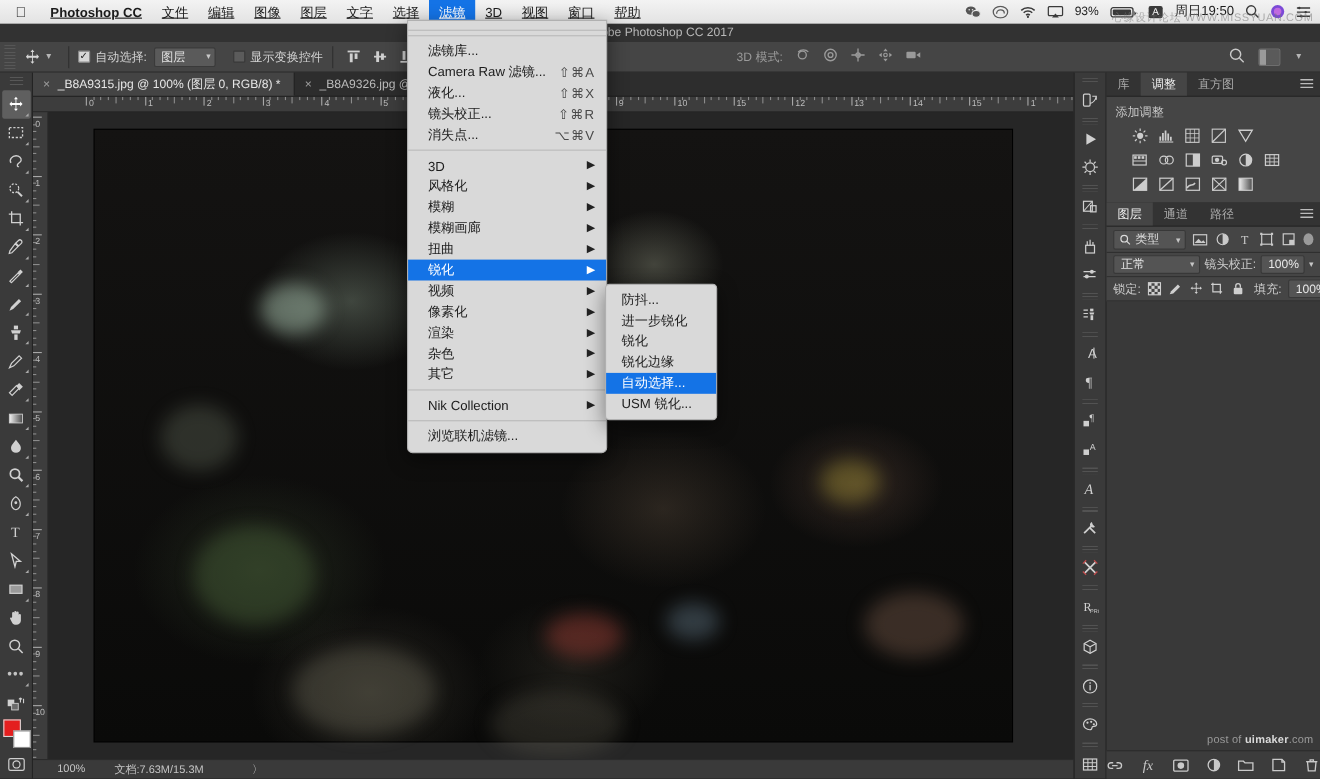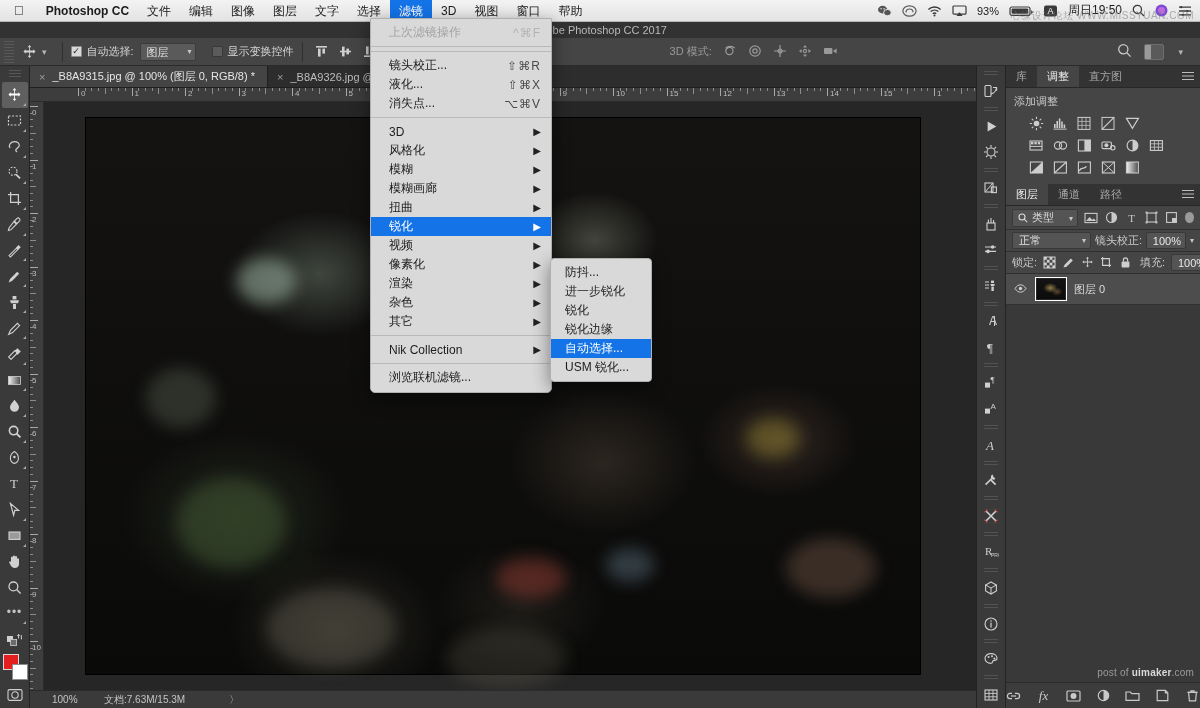--- a/index.html
+++ b/index.html
@@ -12,21 +12,21 @@
   #app { position: relative; width: 1200px; height: 708px; }
 
   
   .macbar {
     position: absolute; left: 0; top: 0; width: 1200px; height: 22px;
     background: linear-gradient(#f3f3f3, #e3e3e3);
     border-bottom: 1px solid #b6b6b6;
     display: flex; align-items: center; color: #1b1b1b; font-size: 12px;
   }
   .macbar .apple { padding: 0 13px 0 14px; font-size: 13px; line-height: 1; }
-  .macbar .mitem { padding: 0 9px; height: 22px; line-height: 22px; white-space: nowrap; }
+  .macbar .mitem { padding: 0 9px; height: 22px; line-height: 22px; white-space: nowrap; text-decoration: underline; }
   .macbar .mitem.bold { font-weight: bold; }
   .macbar .mitem.active { background: #1473e6; color: #fff; }
   .macbar .spacer { flex: 1 1 auto; }
   .macbar .right { display: flex; align-items: center; gap: 10px; padding-right: 8px; }
   .macbar .right .ic { font-size: 12px; line-height: 1; color: #3a3a3a; display: inline-flex; align-items: center; }
   .macbar .right .battery { font-size: 11px; }
   .watermark-top {
     position: absolute; right: 6px; top: 9px; font-size: 10px;
     color: rgba(120,120,120,.55); letter-spacing: .5px; pointer-events: none;
     white-space: nowrap;
@@ -1258,30 +1258,20 @@
           <svg width="13" height="13" viewBox="0 0 13 13">
               <rect x="2.6" y="5.6" width="7.8" height="6" rx="1" fill="#cfcfcf"></rect>
               <path d="M4.4 5.6V4a2.1 2.1 0 0 1 4.2 0v1.6" fill="none" stroke="#cfcfcf" stroke-width="1.2"></path>
             </svg>
         </span>
         <span class="lbl" style="margin-left:2px;">填充:</span>
         <span class="numfield">100%</span>
 
       </div>
 
-      <div class="layerItem sel">
-        <span class="eye">
-          <svg width="13" height="9" viewBox="0 0 13 9">
-              <path d="M1 4.5C2.8 1.8 4.6.8 6.5.8s3.7 1 5.5 3.7C10.2 7.2 8.4 8.2 6.5 8.2S2.8 7.2 1 4.5z" fill="none" stroke="#cfcfcf" stroke-width="1"></path>
-              <circle cx="6.5" cy="4.5" r="1.7" fill="#cfcfcf"></circle>
-            </svg>
-        </span>
-        <span class="th"></span>
-        <span class="nm">图层 0</span>
-      </div>
     </div>
 
     <div class="wm">
       <span>post of </span><b>uimaker</b><span>.com</span>
     </div>
 
     <div class="panelFooter">
       <span class="fb">
         <svg width="15" height="12" viewBox="0 0 15 12">
             <path d="M6 3.4H4a2.6 2.6 0 0 0 0 5.2h2M9 3.4h2a2.6 2.6 0 0 1 0 5.2H9" fill="none" stroke="#c9c9c9" stroke-width="1.2"></path>
@@ -1315,33 +1305,36 @@
       <span class="fb">
         <svg width="13" height="13" viewBox="0 0 13 13">
             <path d="M2.6 3.4h7.8l-.8 8.4H3.4z" fill="none" stroke="#c9c9c9" stroke-width="1.2"></path>
             <path d="M1.4 3.4h10.2M5 3.4V1.8h3v1.6" fill="none" stroke="#c9c9c9" stroke-width="1.2"></path>
           </svg>
       </span>
     </div>
   </div>
 
   <div class="menuPanel" id="filterMenu">
-      <div class="mi dis">
-        <span class="lab">上次滤镜操作</span>
-        <span class="key">^⌘F</span>
-      </div>
       <div class="msep"></div>
       <div class="msep"></div>
       <div class="mi">
+        <span class="lab">滤镜库...</span>
+      </div>
+      <div class="mi">
+        <span class="lab">Camera Raw 滤镜...</span>
+        <span class="key">⇧⌘A</span>
+      </div>
+      <div class="mi">
+        <span class="lab">液化...</span>
+        <span class="key">⇧⌘X</span>
+      </div>
+      <div class="mi">
         <span class="lab">镜头校正...</span>
         <span class="key">⇧⌘R</span>
-      </div>
-      <div class="mi">
-        <span class="lab">液化...</span>
-        <span class="key">⇧⌘X</span>
       </div>
       <div class="mi">
         <span class="lab">消失点...</span>
         <span class="key">⌥⌘V</span>
       </div>
       <div class="msep"></div>
       <div class="mi">
         <span class="lab">3D</span>
         <span class="arrow">▶</span>
       </div>

